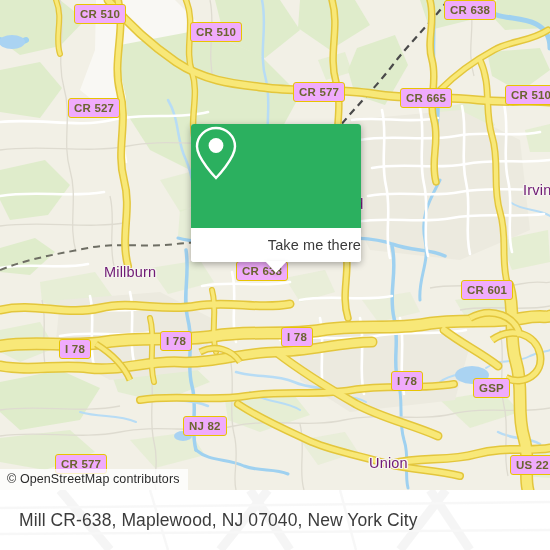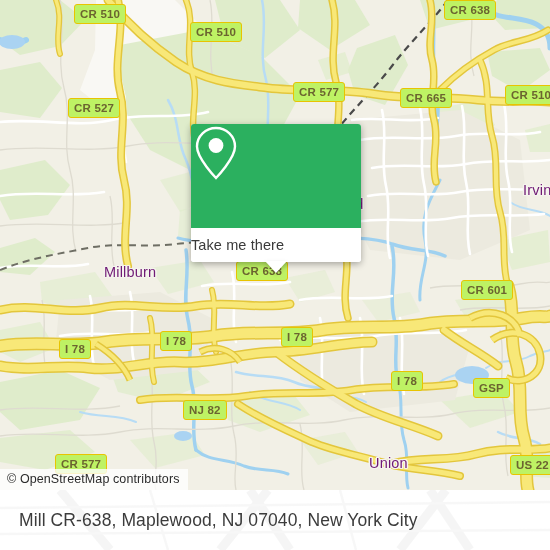--- a/index.html
+++ b/index.html
@@ -19,21 +19,21 @@
     position:absolute;left:0;bottom:0;
     background:rgba(255,255,255,.78);
     padding:3px 8px 4px 7px;
     font-size:12.5px;color:#2b2b2b;letter-spacing:.1px;
     line-height:14px;
   }
 
   
   .shield{
     position:absolute;
-    background:#bef264;
+    background:#f0abfc;
     border:1.6px solid #e8c400;
     border-radius:3px;
     color:#6b6430;
     font-weight:bold;
     font-size:11.5px;
     line-height:12px;
     padding:2.5px 5px 3px 5px;
     white-space:nowrap;
     letter-spacing:.2px;
     font-family:"Liberation Sans", sans-serif;
@@ -61,21 +61,21 @@
     background:#fff;
   }
   .card-head{
     height:104px;background:#2bb05f;
     border-radius:3px 3px 0 0;
     display:flex;align-items:center;justify-content:center;
   }
   .card-foot{
     height:34px;background:#ffffff;
     border-radius:0 0 3px 3px;
-    display:flex;align-items:center;justify-content:flex-start;
+    display:flex;align-items:center;justify-content:flex-end;
     color:#3a3a3a;font-size:14.5px;letter-spacing:.1px;
   }
   .card-tip{
     position:absolute;left:50%;bottom:-11px;margin-left:-11px;
     width:0;height:0;
     border-left:11px solid transparent;
     border-right:11px solid transparent;
     border-top:12px solid #ffffff;
     filter:drop-shadow(0 2px 2px rgba(0,0,0,.18));
   }
@@ -306,21 +306,21 @@
         <div class="shield" style="left: 293px; top: 82px;">CR 577</div>
         <div class="shield" style="left: 400px; top: 88px;">CR 665</div>
         <div class="shield" style="left: 505px; top: 85px;">CR 510</div>
         <div class="shield" style="left: 68px; top: 98px;">CR 527</div>
         <div class="shield" style="left: 236px; top: 261px;">CR 638</div>
         <div class="shield" style="left: 461px; top: 280px;">CR 601</div>
         <div class="shield" style="left: 59px; top: 339px;">I 78</div>
         <div class="shield" style="left: 160px; top: 331px;">I 78</div>
         <div class="shield" style="left: 281px; top: 327px;">I 78</div>
         <div class="shield" style="left: 391px; top: 371px;">I 78</div>
-        <div class="shield" style="left: 183px; top: 400px;">NJ 82</div>
+        <div class="shield" style="left: 183px; top: 416px;">NJ 82</div>
         <div class="shield" style="left: 473px; top: 378px;">GSP</div>
         <div class="shield" style="left: 55px; top: 454px;">CR 577</div>
         <div class="shield" style="left: 466px; top: 455px; margin-left: 44px;">US 22</div>
       </div>
 
     <div id="place-layer">
         <div class="place" style="left: 104px; top: 264px;">Millburn</div>
         <div class="place" style="left: 523px; top: 182px;">Irvin</div>
         <div class="place" style="left: 369px; top: 455px;">Union</div>
         <div class="place" style="left: 347px; top: 196px;">od</div>

